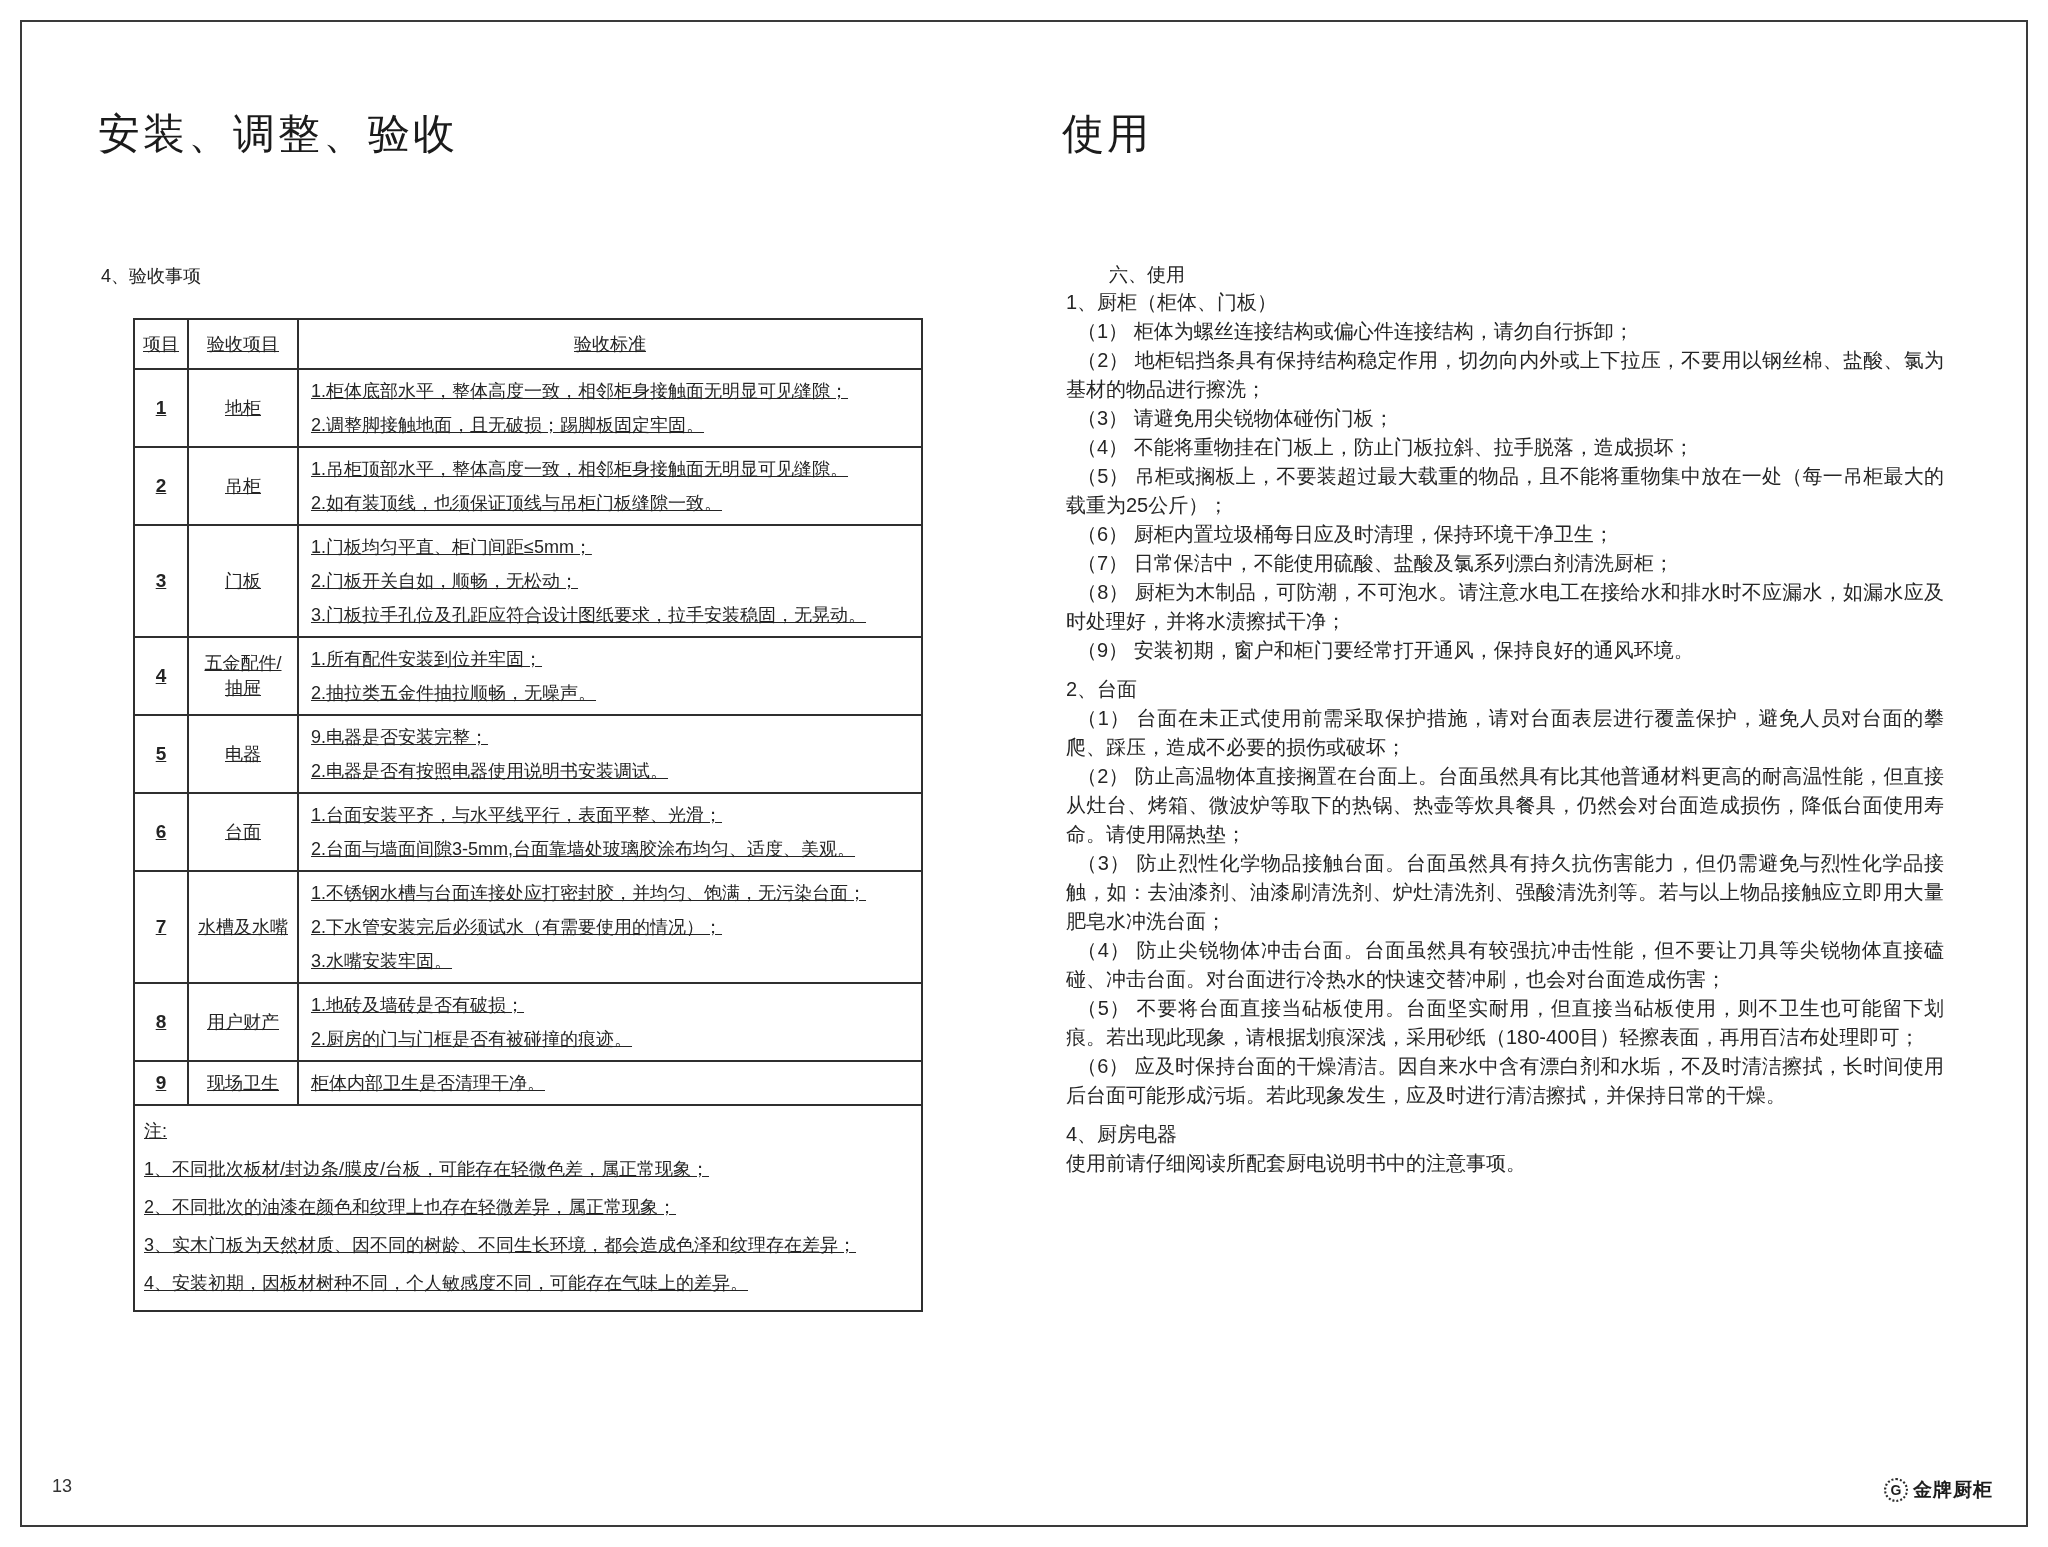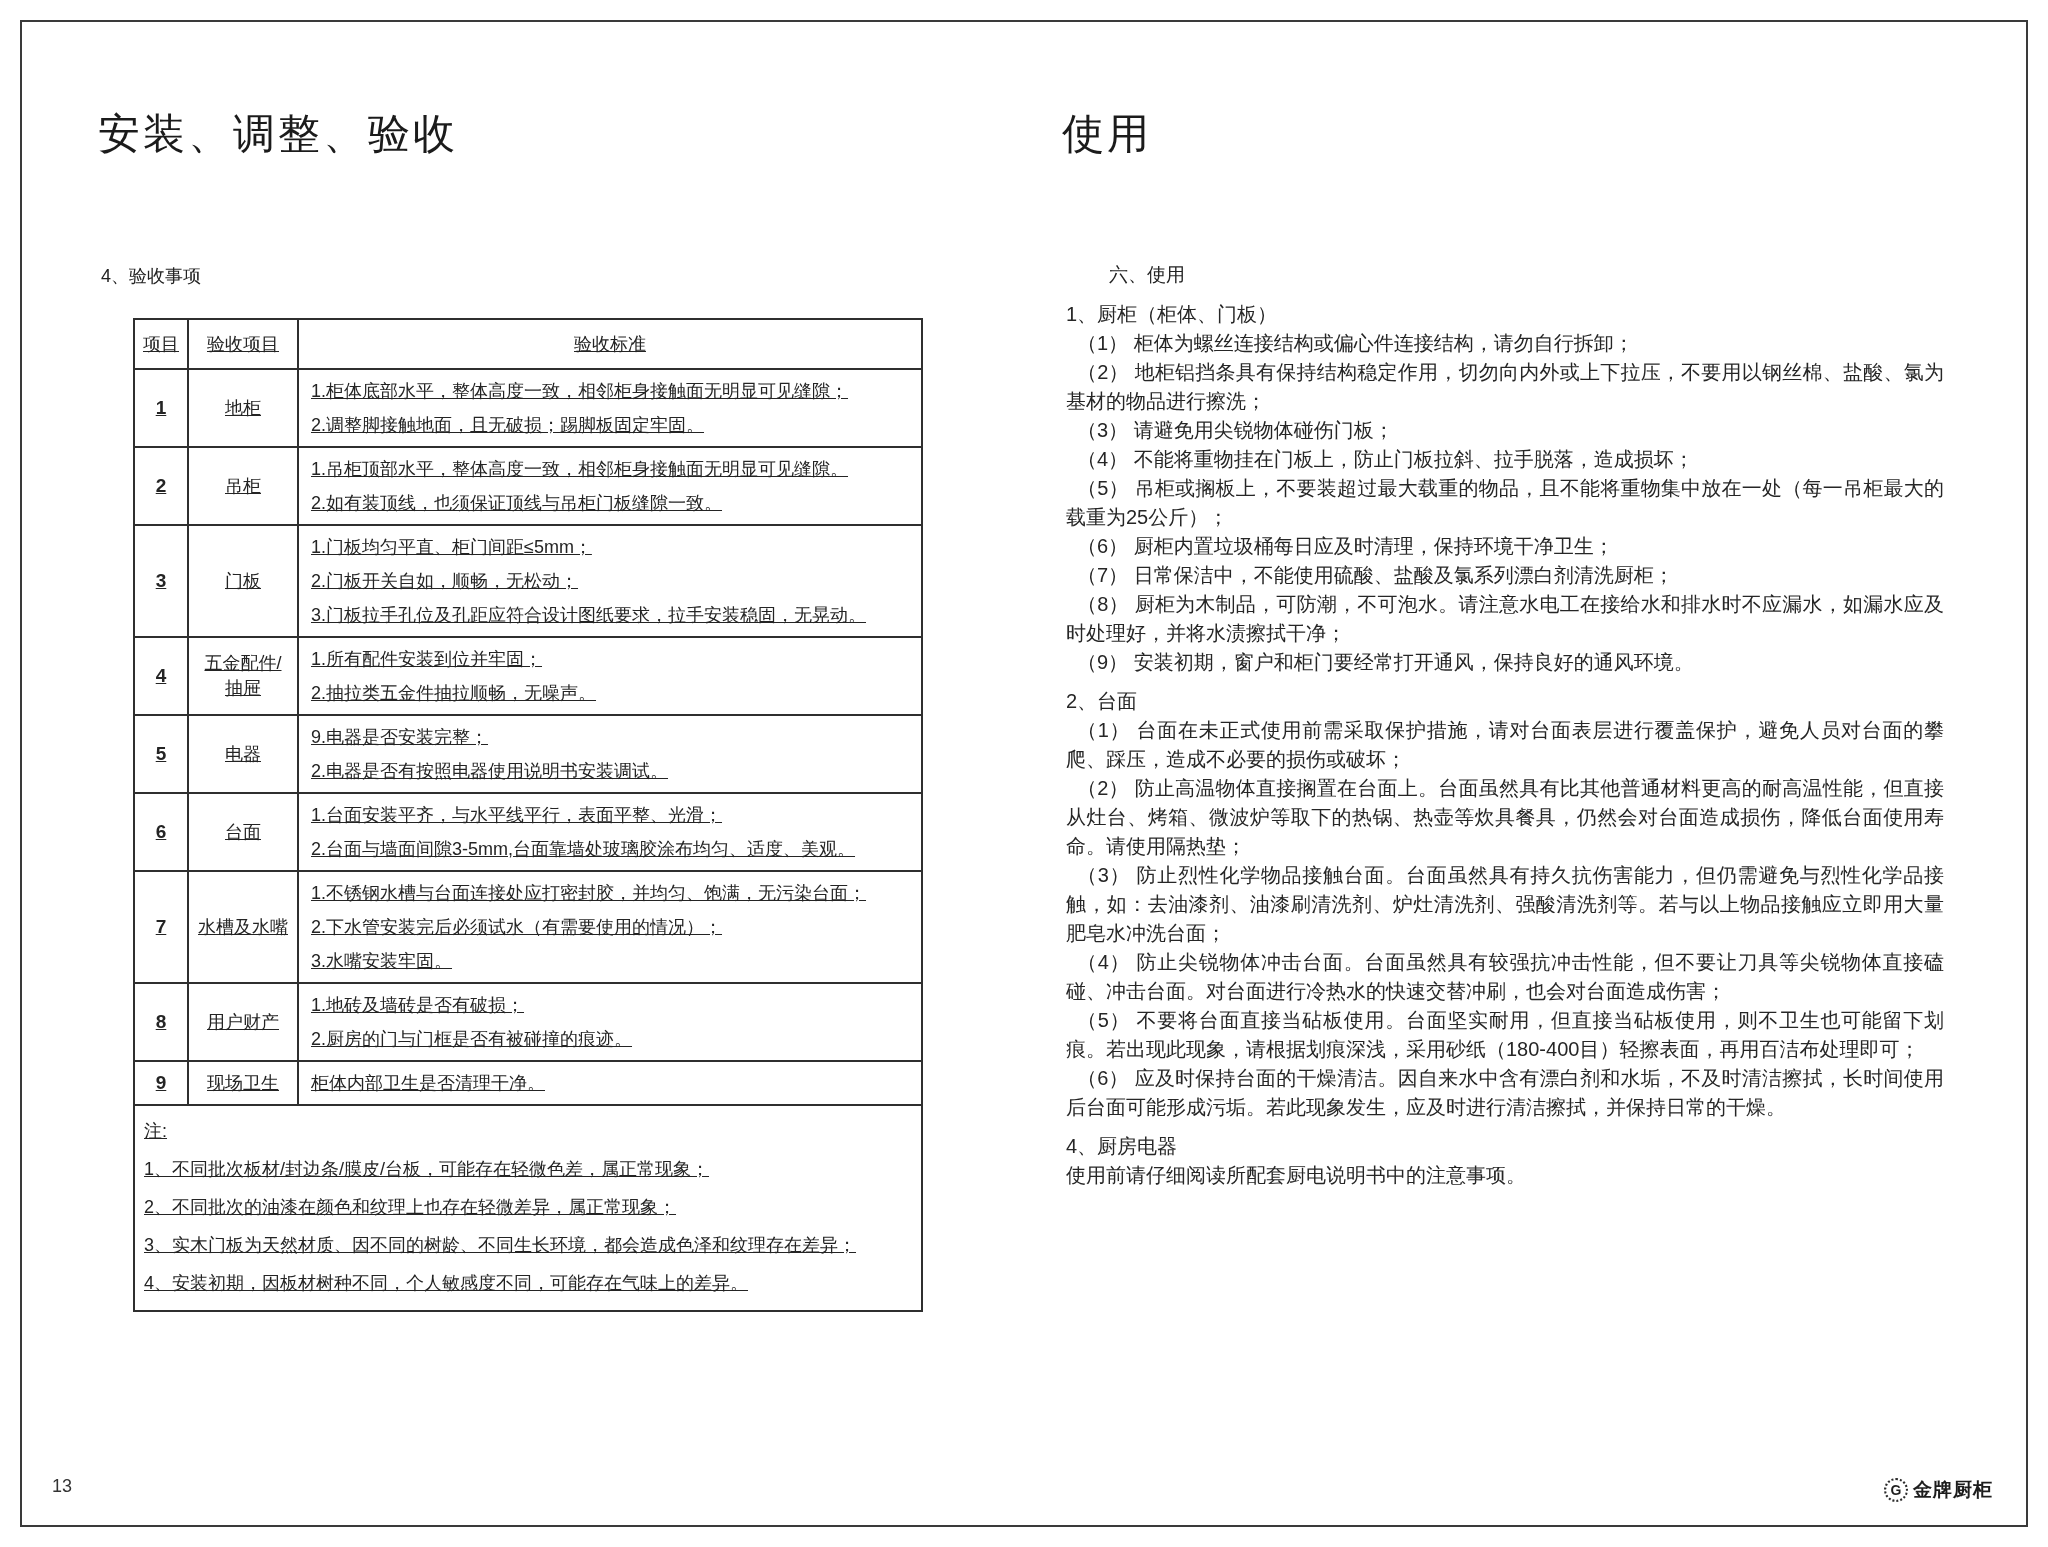--- a/index.html
+++ b/index.html
@@ -25,21 +25,21 @@
   .acc-table th{height:46px;font-weight:500;font-size:18px;text-align:center;}
   .col-no{width:54px;} .col-item{width:110px;}
   td.num{text-align:center;font-weight:700;font-size:19px;}
   td.item{text-align:center;padding:4px 7px;line-height:25px;}
   td.std{padding:4px 20px 4px 12px;line-height:34px;}
   .notes-cell{padding:6px 12px 8px 9px;line-height:38px;}
 
   .pagenum{position:absolute;left:52px;top:1476px;font-size:18px;color:#333;}
 
   
-  .right-body{position:absolute;left:1066px;top:300px;width:878px;font-size:20px;
+  .right-body{position:absolute;left:1066px;top:288px;width:878px;font-size:20px;
     line-height:29px;text-align:justify;color:#262626;}
   .right-body .blk{margin-top:10px;}
   .right-body .blk:first-child{margin-top:0;}
   .blk-h{margin:0;}
   .right-body p{margin:0;text-indent:11px;}
   .right-body p.flush{text-indent:0;}
 
   
   .brand{position:absolute;left:1884px;top:1477px;display:flex;align-items:center;gap:5px;}
   .brand-g{width:24px;height:24px;box-sizing:border-box;border:2px dotted #2b2b2b;border-radius:50%;

